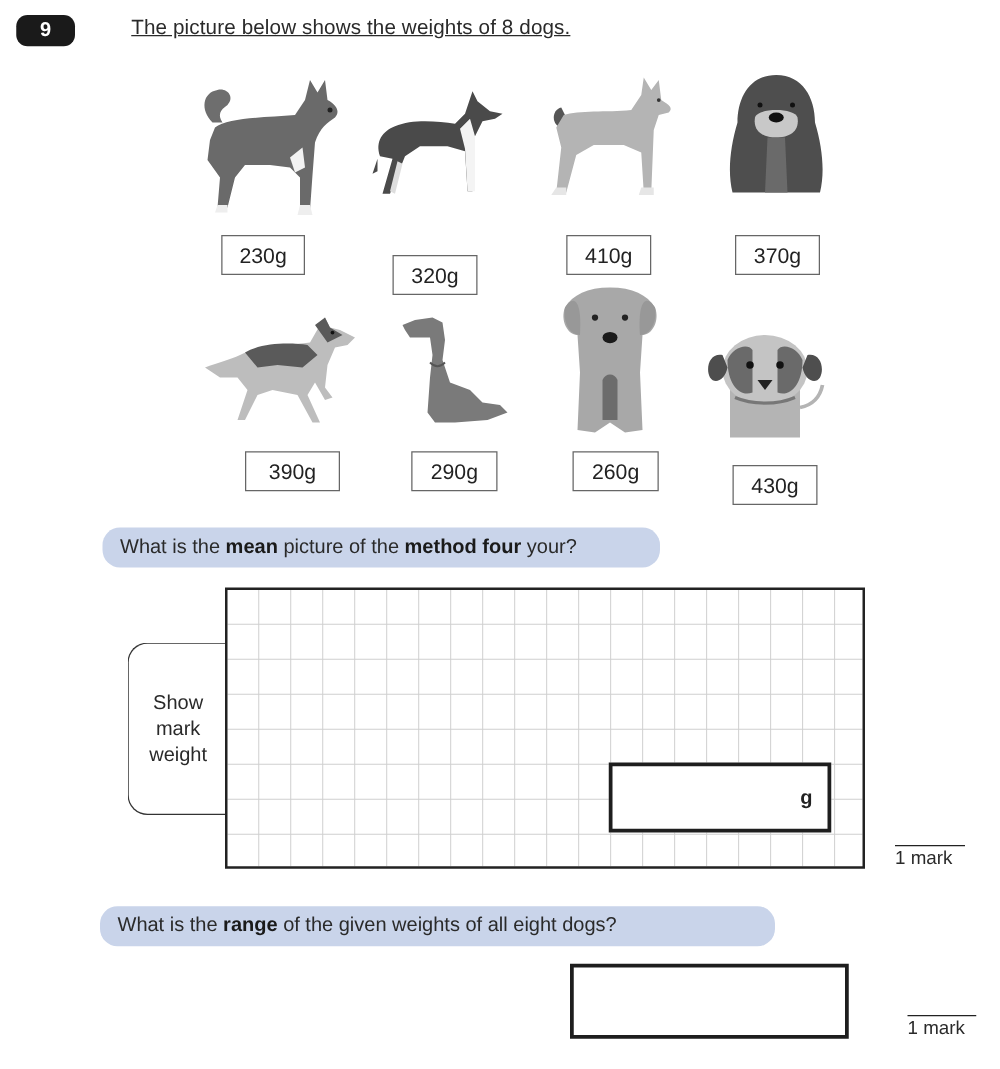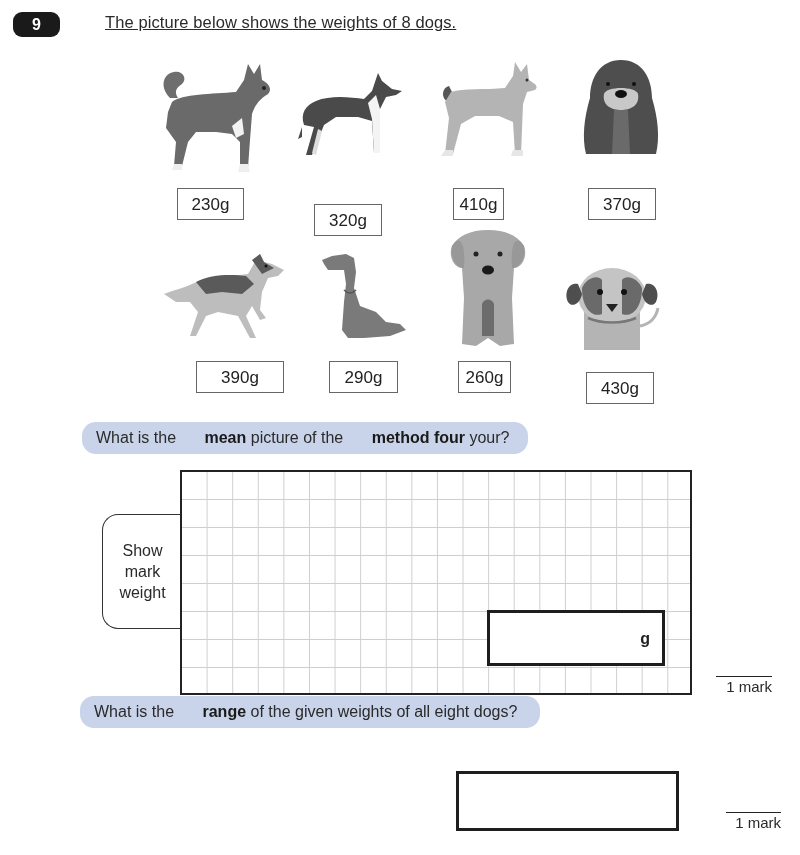--- a/index.html
+++ b/index.html
@@ -7,35 +7,35 @@
        font-family:"Liberation Sans","DejaVu Sans",sans-serif;color:#222;}
   .abs{position:absolute;}
   .qnum{left:13px;top:12px;width:47px;height:25px;background:#1a1a1a;border-radius:9px;
         color:#fff;font-weight:bold;font-size:16px;text-align:center;line-height:25px;}
   .intro{left:105px;top:13px;font-size:16.5px;color:#2a2a2a;letter-spacing:0.1px;text-decoration:underline;}
   .dog{position:absolute;}
   .wlabel{position:absolute;height:32px;border:1px solid #666;background:#fff;
           font-size:17px;color:#222;text-align:center;line-height:31px;box-sizing:border-box;}
   .prompt{position:absolute;background:#c9d4ea;border-radius:14px;font-size:16px;color:#2a2a2a;
           padding:0 14px;box-sizing:border-box;line-height:32px;height:32px;}
-  .prompt b{font-weight:bold;color:#1a1a1a;margin-left:24px;}
+  .prompt b{font-weight:bold;color:#1a1a1a;}
   .grid{left:180px;top:470px;width:512px;height:225px;border:2.5px solid #222;box-sizing:border-box;
         background-color:#fff;
         background-image:
           linear-gradient(to right,#cfcfcf 1px,transparent 1px),
           linear-gradient(to bottom,#cfcfcf 1px,transparent 1px);
         background-size:25.6px 100%,100% 28px;
         background-position:-1px 0,0 -1px;}
-  .method{left:102px;top:514px;width:80px;height:115px;border:1.5px solid #333;border-right:none;
+  .method{left:102px;top:514px;width:80px;height:138px;border:1.5px solid #333;border-right:none;
           border-radius:16px 0 0 16px;box-sizing:border-box;background:#fff;
           display:flex;align-items:center;justify-content:center;text-align:center;
           font-size:16px;color:#2a2a2a;line-height:21px;}
   .ansbox{border:3px solid #1e1e1e;background:#fff;box-sizing:border-box;}
   .unit{position:absolute;right:12px;top:17px;font-weight:bold;font-size:16px;color:#222;}
-  .mark{font-size:15px;color:#2a2a2a;border-top:1.5px solid #222;padding-top:1px;text-align:right;}
+  .mark{font-size:15px;color:#2a2a2a;border-top:1.5px solid #222;padding-top:1px;text-align:left;}
 </style>
 </head>
 <body>
 
 <div class="abs qnum">9</div>
 <div class="abs intro">The picture below shows the weights of 8 dogs.</div>
 
 <svg class="dog" style="left:152px;top:58px" width="122" height="118" viewBox="0 0 122 118">
   <path d="M18 40 C8 30 10 16 22 14 C30 12 36 20 30 26 C24 30 22 34 26 40 Z" fill="#6e6e6e"></path>
   <path d="M20 44 C30 36 60 36 84 34 L92 22 L96 6 L102 16 L108 6 L110 22 C118 26 120 32 116 36 C110 40 104 44 100 56 L98 82 L96 110 L88 110 L88 84 L80 76 L64 74 L44 74 L36 84 L30 108 L22 108 L24 84 L14 70 L16 54 Z" fill="#6a6a6a"></path>
@@ -59,21 +59,21 @@
   <path d="M39 2 C60 2 70 20 70 40 C76 60 78 80 74 96 L4 96 C0 80 2 60 8 40 C8 20 18 2 39 2 Z" fill="#4e4e4e"></path>
   <path d="M22 36 C24 28 54 28 56 36 C58 48 48 52 39 52 C30 52 20 48 22 36 Z" fill="#c8c8c8"></path>
   <ellipse cx="39" cy="36" rx="6" ry="4" fill="#111"></ellipse>
   <circle cx="26" cy="26" r="2" fill="#111"></circle>
     <circle cx="52" cy="26" r="2" fill="#111"></circle>
   <path d="M32 52 L46 52 L48 96 L30 96 Z" fill="#6a6a6a"></path>
 </svg>
 
 <div class="wlabel" style="left:177px;top:188px;width:67px">230g</div>
 <div class="wlabel" style="left:314px;top:204px;width:68px">320g</div>
-<div class="wlabel" style="left:453px;top:188px;width:51px">410g</div>
+<div class="wlabel" style="left:453px;top:188px;width:68px">410g</div>
 <div class="wlabel" style="left:588px;top:188px;width:68px">370g</div>
 
 <svg class="dog" style="left:162px;top:250px" width="128" height="92" viewBox="0 0 128 92">
   <path d="M2 44 C12 40 22 38 30 34 C46 26 70 26 86 24 L94 10 L98 4 L102 12 L110 14 L122 20 L116 26 L106 28 L100 42 L98 60 L104 68 L98 70 L90 56 L84 66 L94 88 L88 88 L76 66 L56 62 L44 66 L34 86 L28 86 L36 62 L28 52 L14 52 Z" fill="#bdbdbd"></path>
   <path d="M34 32 C48 24 70 24 84 26 L92 34 L80 44 L60 42 L44 44 Z" fill="#5a5a5a"></path>
   <path d="M90 10 L98 4 L102 12 L112 18 L100 24 Z" fill="#5a5a5a"></path>
   <circle cx="104" cy="16" r="1.5" fill="#111"></circle>
 </svg>
 <svg class="dog" style="left:320px;top:250px" width="90" height="92" viewBox="0 0 90 92">
   <path d="M2 10 L12 6 L26 4 L34 8 L36 22 L34 38 L40 56 L56 62 L66 72 L80 74 L86 80 L70 86 L44 88 L28 88 L22 80 L24 52 L26 34 L24 20 L8 20 L4 14 Z" fill="#7a7a7a"></path>
@@ -92,38 +92,38 @@
   <path d="M78 62 C88 60 94 54 96 44" stroke="#b4b4b4" stroke-width="3" fill="none"></path>
   <ellipse cx="50" cy="32" rx="34" ry="28" fill="#c4c4c4"></ellipse>
   <path d="M20 24 C24 14 36 10 40 16 L40 50 C30 54 20 44 20 24 Z M80 24 C76 14 64 10 60 16 L60 50 C70 54 80 44 80 24 Z" fill="#6a6a6a"></path>
   <path d="M16 20 C6 18 2 30 6 38 C10 44 18 40 20 30 Z M84 20 C94 18 98 30 94 38 C90 44 82 40 80 30 Z" fill="#4e4e4e"></path>
   <circle cx="38" cy="28" r="3" fill="#111"></circle>
     <circle cx="62" cy="28" r="3" fill="#111"></circle>
   <path d="M44 40 L56 40 L50 48 Z" fill="#222"></path>
   <path d="M26 54 C40 60 60 60 74 54" stroke="#777" stroke-width="2.5" fill="none"></path>
 </svg>
 
-<div class="wlabel" style="left:196px;top:361px;width:88px">390g</div>
+<div class="wlabel" style="left:196px;top:361px;width:76px">390g</div>
 <div class="wlabel" style="left:329px;top:361px;width:69px">290g</div>
-<div class="wlabel" style="left:458px;top:361px;width:53px">260g</div>
+<div class="wlabel" style="left:458px;top:361px;width:69px">260g</div>
 <div class="wlabel" style="left:586px;top:372px;width:68px">430g</div>
 
 <div class="prompt" style="left:82px;top:422px;width:446px"><span>What is the </span><b>mean</b><span> picture of the </span><b>method four</b><span> your?</span></div>
 
 <div class="abs method">
   <div><span>Show</span><br><span>mark</span><br><span>weight</span></div>
 </div>
 <div class="abs grid"></div>
 
 <div class="abs ansbox" style="left:487px;top:610px;width:178px;height:56px">
   <span></span>
   <span class="unit">g</span>
 </div>
 
 <div class="abs mark" style="left:716px;top:676px;width:56px">1 mark</div>
 
-<div class="prompt" style="left:80px;top:696px;width:460px"><span>What is the </span><b>range</b><span> of the given weights of all eight dogs?</span></div>
+<div class="prompt" style="left:80px;top:725px;width:540px"><span>What is the </span><b>range</b><span> of the given weights of all eight dogs?</span></div>
 
 <div class="abs ansbox" style="left:456px;top:771px;width:223px;height:60px">
   <span></span>
 </div>
 
 <div class="abs mark" style="left:726px;top:812px;width:55px">1 mark</div>
 
 </body></html>

